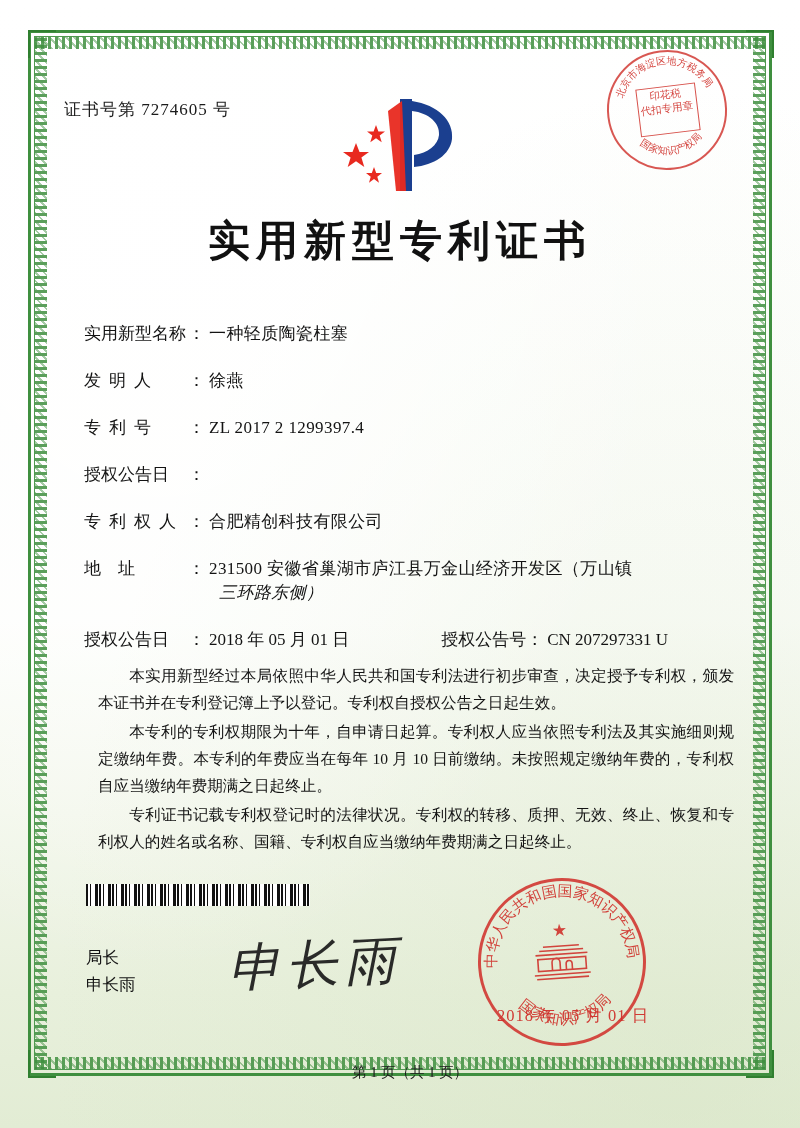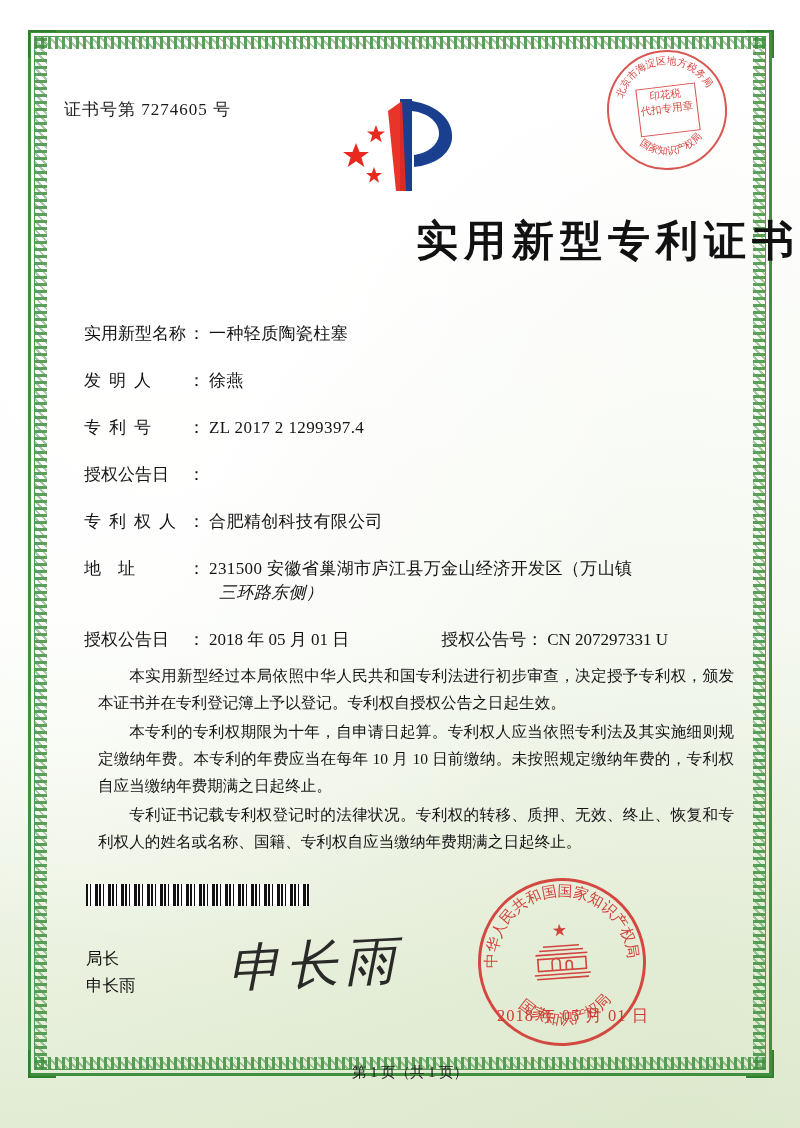--- a/index.html
+++ b/index.html
@@ -166,21 +166,21 @@
     font-family: "Liberation Serif", serif;
     opacity: 0.92;
   }
 
   
   #doc-title {
     position: absolute;
     left: 0;
     top: 213px;
     width: 800px;
-    text-align: right;
+    text-align: center;
     font-size: 42px;
     font-weight: bold;
     letter-spacing: 6px;
     color: #111111;
     font-family: "Liberation Serif", "DejaVu Serif", serif;
   }
 
   
   #fields {
     position: absolute;
@@ -260,20 +260,21 @@
   }
 
   
   #sign-label {
     position: absolute;
     left: 86px;
     top: 945px;
     font-size: 16.5px;
     line-height: 27px;
     color: #131313;
+    font-family: Liberation Mono, monospace;
   }
   #signature {
     position: absolute;
     left: 228px;
     top: 930px;
     font-size: 52px;
     color: #1a1a1a;
     font-family: "DejaVu Serif", serif;
     font-style: italic;
     letter-spacing: 6px;

